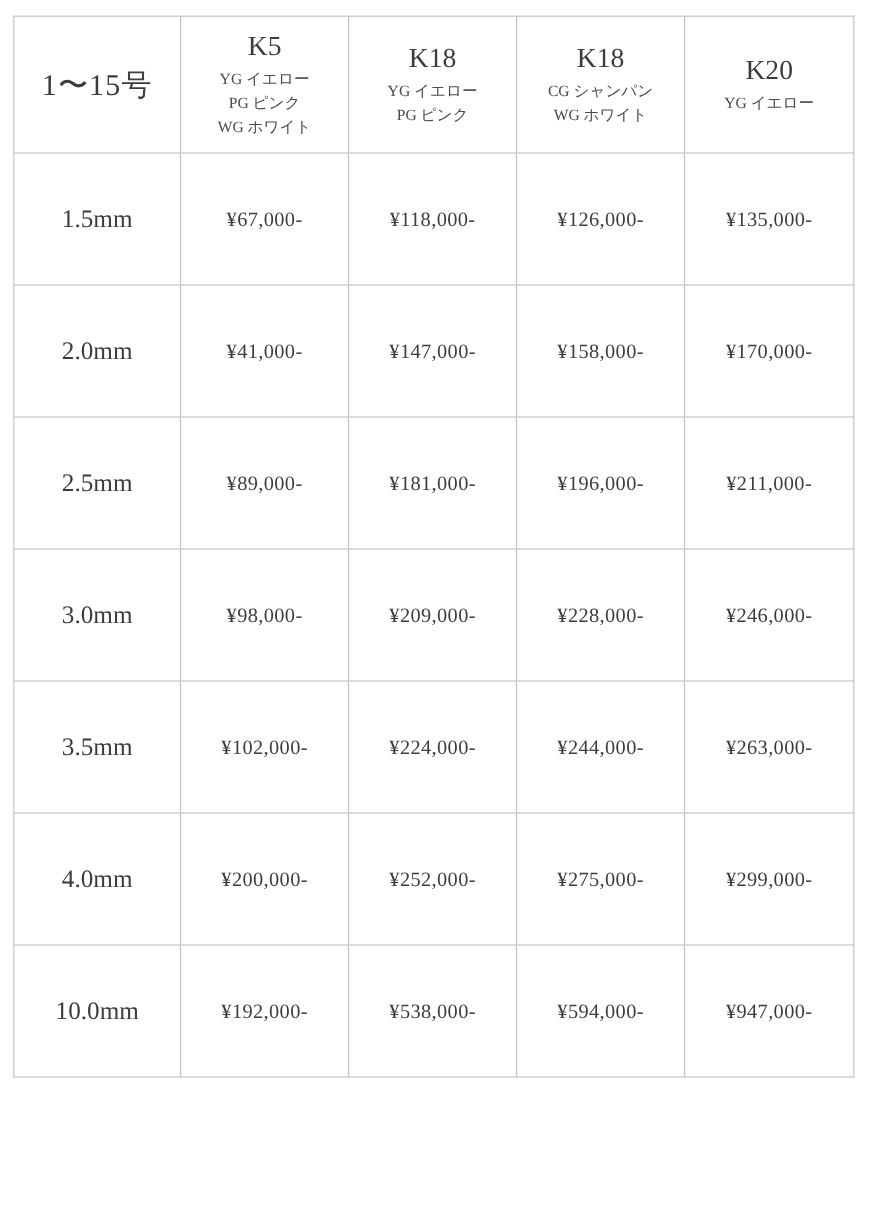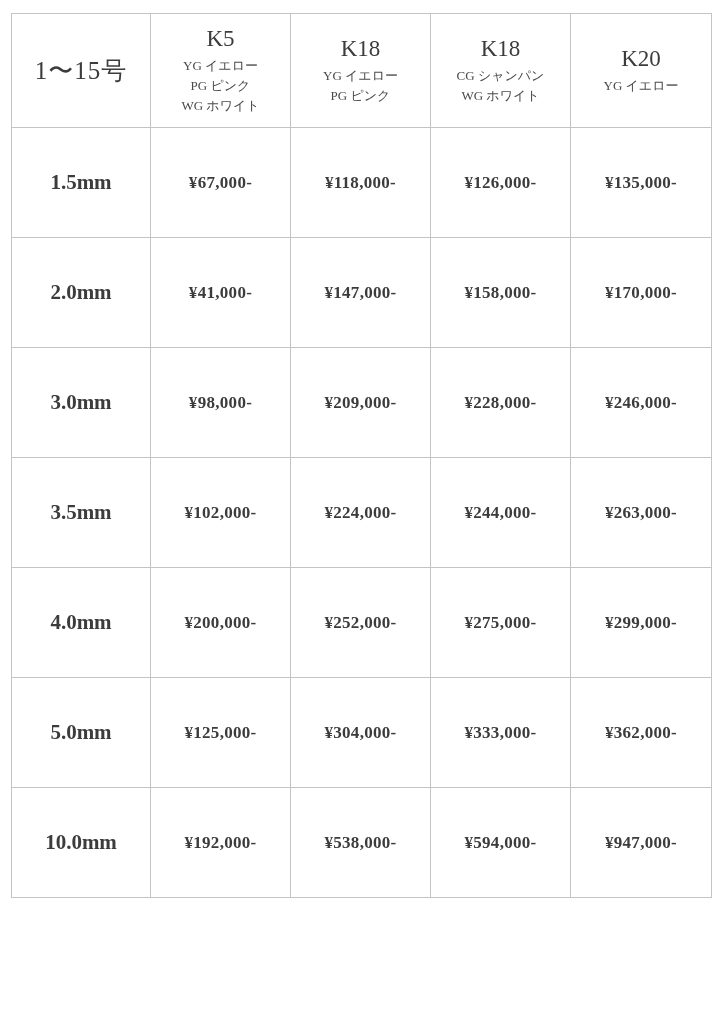--- a/index.html
+++ b/index.html
@@ -30,21 +30,21 @@
     vertical-align: middle;
     background: #ffffff;
     padding: 0;
     font-weight: normal;
   }
   col.c-size  { width: 139px; }
   col.c-col   { width: 140px; }
   col.c-last  { width: 141px; }
 
   tr.header-row th { height: 113px; }
-  tr.data-row  td { height: 109px; font-weight: bold; }
+  tr.data-row  td { height: 109px; }
 
   .size-head {
     font-size: 25px;
     letter-spacing: 1px;
   }
   .karat {
     font-size: 23px;
     line-height: 1.25;
     margin-bottom: 2px;
   }
@@ -111,20 +111,27 @@
     </tr>
 
     <tr class="data-row">
       <td class="size">2.0mm</td>
       <td class="price">¥41,000-</td>
       <td class="price shaded">¥147,000-</td>
       <td class="price shaded">¥158,000-</td>
       <td class="price shaded">¥170,000-</td>
     </tr>
 
+    <tr class="data-row">
+      <td class="size">2.5mm</td>
+      <td class="price">¥89,000-</td>
+      <td class="price shaded">¥181,000-</td>
+      <td class="price shaded">¥196,000-</td>
+      <td class="price shaded">¥211,000-</td>
+    </tr>
 
     <tr class="data-row">
       <td class="size">3.0mm</td>
       <td class="price">¥98,000-</td>
       <td class="price shaded">¥209,000-</td>
       <td class="price shaded">¥228,000-</td>
       <td class="price shaded">¥246,000-</td>
     </tr>
 
     <tr class="data-row">
@@ -136,27 +143,20 @@
     </tr>
 
     <tr class="data-row">
       <td class="size">4.0mm</td>
       <td class="price">¥200,000-</td>
       <td class="price">¥252,000-</td>
       <td class="price">¥275,000-</td>
       <td class="price">¥299,000-</td>
     </tr>
 
-    <tr class="data-row">
-      <td class="size">5.0mm</td>
-      <td class="price">¥125,000-</td>
-      <td class="price">¥304,000-</td>
-      <td class="price">¥333,000-</td>
-      <td class="price">¥362,000-</td>
-    </tr>
 
     <tr class="data-row">
       <td class="size">10.0mm</td>
       <td class="price">¥192,000-</td>
       <td class="price">¥538,000-</td>
       <td class="price">¥594,000-</td>
       <td class="price">¥947,000-</td>
     </tr>
   </tbody>
     </table>

